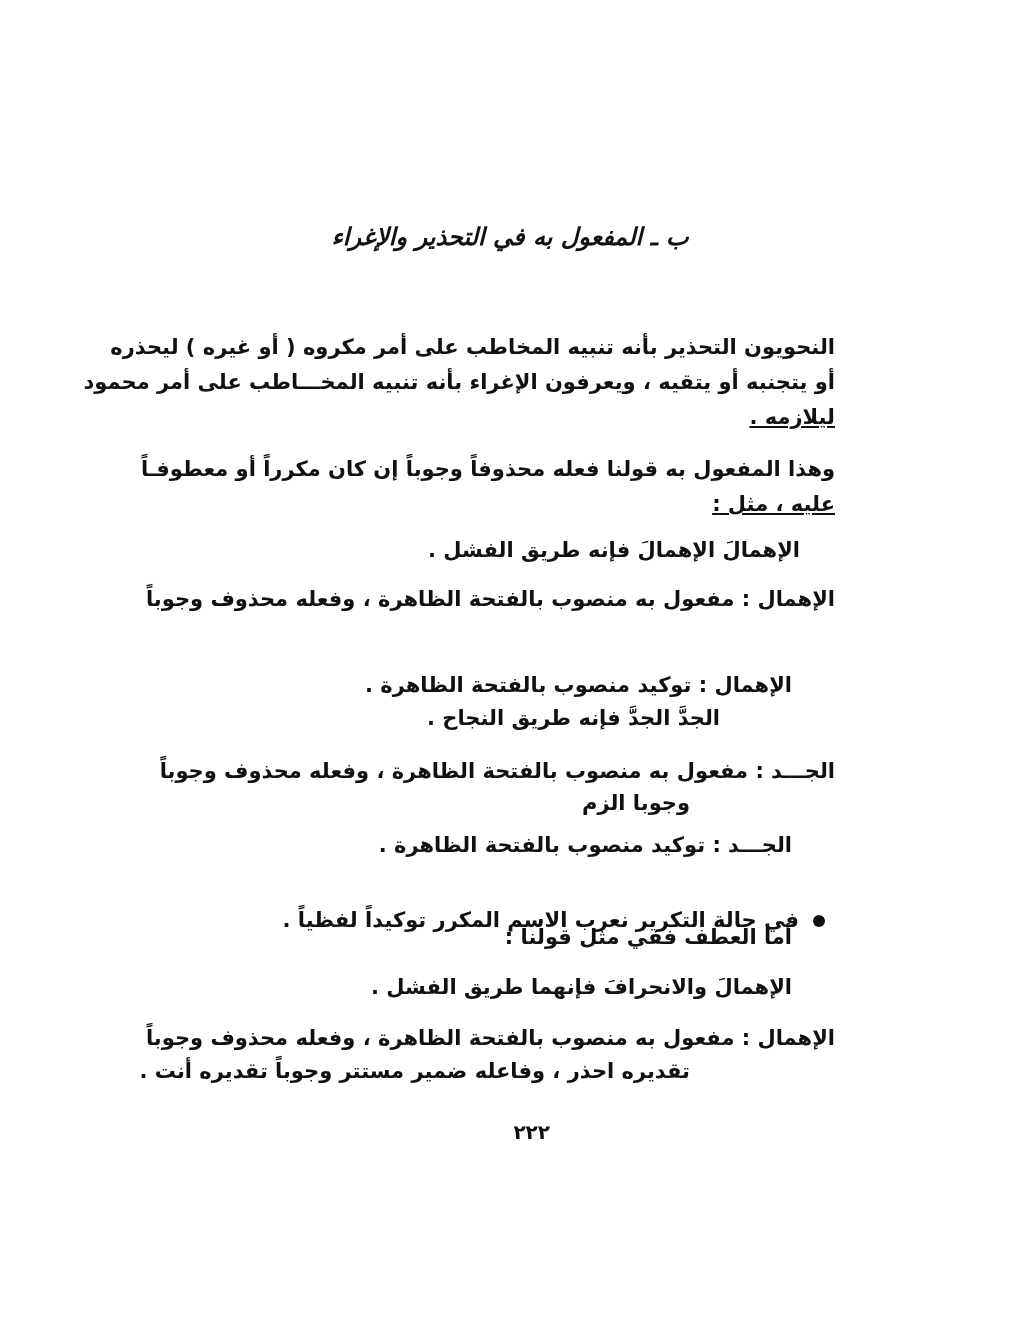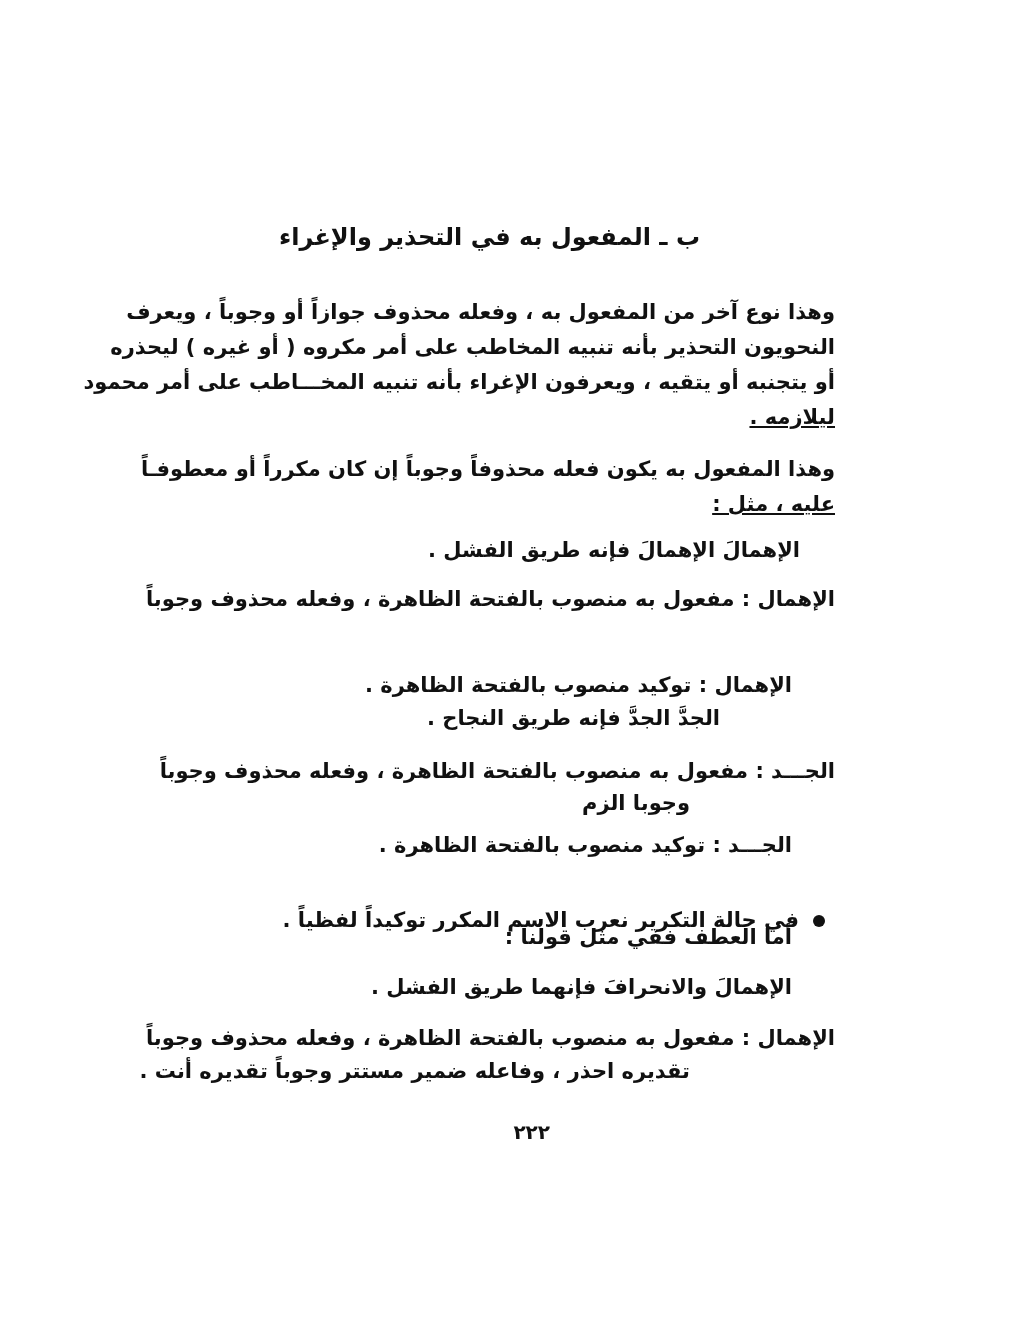--- a/index.html
+++ b/index.html
@@ -1,38 +1,37 @@
 <!DOCTYPE html>
 <html><head>
   <meta charset="utf-8">
   <style>
     html, body { margin: 0; padding: 0; background: #ffffff; }
     body { width: 1020px; height: 1320px; position: relative; overflow: hidden;
       font-family: "DejaVu Sans", sans-serif; color: #111; }
     .page { position: absolute; left: 0; top: 0; width: 1020px; height: 1320px; direction: rtl; }
     .line { position: absolute; white-space: nowrap; font-size: 21px; font-weight: bold; line-height: 30px; }
-    .title { top: 222px; left: 320px; width: 380px; text-align: left; font-size: 24px; }
+    .title { top: 222px; left: 320px; width: 380px; text-align: center; font-size: 24px; font-style: italic; }
     .para { right: 185px; width: 655px; text-align: justify; text-align-last: justify; }
     .para.last { text-align-last: right; text-decoration: underline; }
     .ex { text-align: right; }
     .num { font-size: 20px; }
     .bullet { display: inline-block; width: 12px; height: 12px; border-radius: 50%; background: #111; margin-left: 14px; vertical-align: middle; }
   </style>
 </head>
 <body>
 
 <div class="page">
   <div class="line title">ب ـ المفعول به في التحذير والإغراء</div>
 
-  <div class="line para" style="top:297px">وهذا نوع آخر من المفعول به ، وفعله محذوف جوازاً أو وجوباً ، ويعرف</div>
   <div class="line para" style="top:332px">النحويون التحذير بأنه تنبيه المخاطب على أمر مكروه ( أو غيره ) ليحذره</div>
   <div class="line para" style="top:367px">أو يتجنبه أو يتقيه ، ويعرفون الإغراء بأنه تنبيه المخـــاطب على أمر محمود</div>
   <div class="line para last" style="top:402px">ليلازمه .</div>
 
-  <div class="line para" style="top:454px; width:620px">وهذا المفعول به يكون فعله محذوفاً وجوباً إن كان مكرراً أو معطوفـاً</div>
+  <div class="line para" style="top:454px; width:620px">وهذا المفعول به قولنا فعله محذوفاً وجوباً إن كان مكرراً أو معطوفـاً</div>
   <div class="line para last" style="top:489px">عليه ، مثل :</div>
 
   <div class="line ex" style="top:535px; right:220px">الإهمالَ الإهمالَ فإنه طريق الفشل .</div>
   <div class="line para" style="top:584px; width:620px">الإهمال : مفعول به منصوب بالفتحة الظاهرة ، وفعله محذوف وجوباً</div>
   <div class="line ex" style="top:670px; right:228px">الإهمال : توكيد منصوب بالفتحة الظاهرة .</div>
 
   <div class="line ex" style="top:703px; right:300px">الجدَّ الجدَّ فإنه طريق النجاح .</div>
   <div class="line para" style="top:756px; width:620px">الجـــد : مفعول به منصوب بالفتحة الظاهرة ، وفعله محذوف وجوباً</div>
   <div class="line ex" style="top:788px; right:330px">وجوبا الزم</div>
   <div class="line ex" style="top:830px; right:228px">الجـــد : توكيد منصوب بالفتحة الظاهرة .</div>

